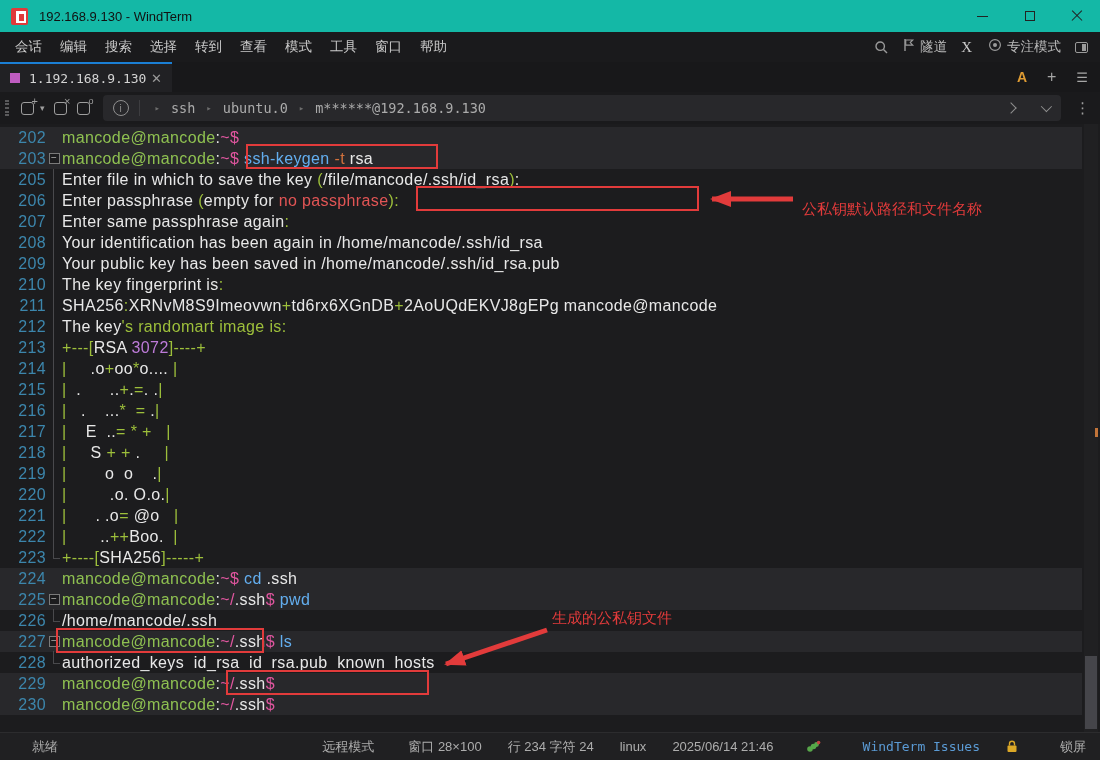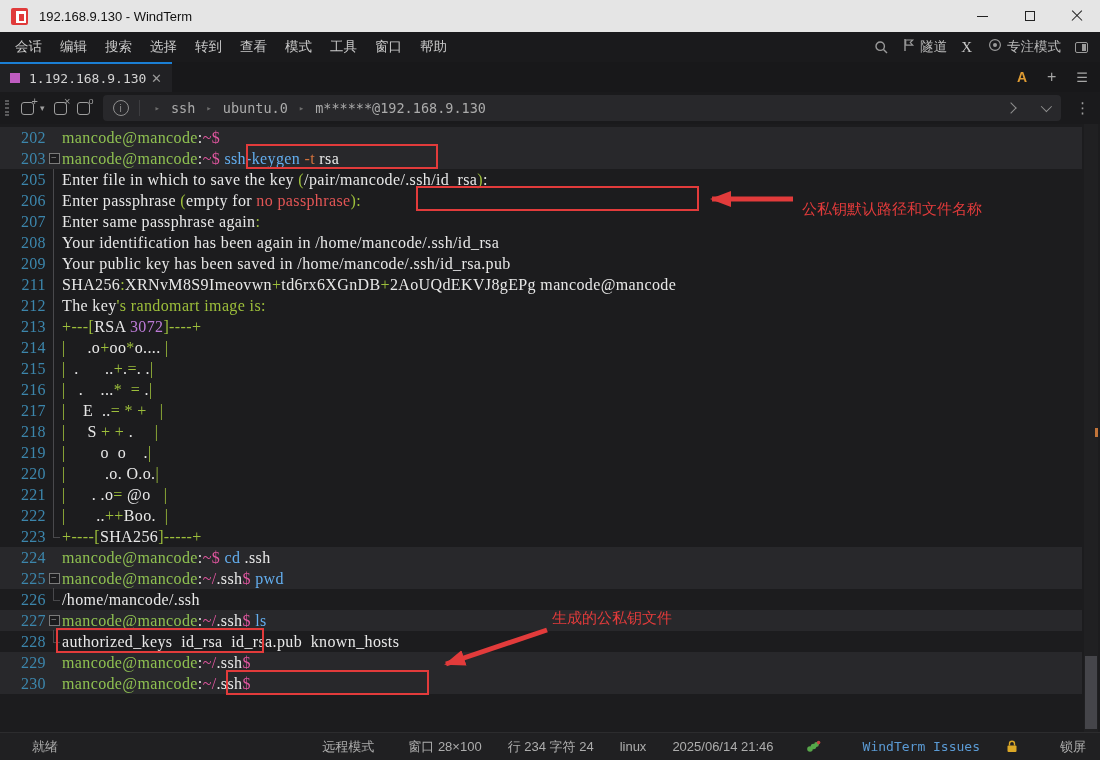--- a/index.html
+++ b/index.html
@@ -1,21 +1,21 @@
 <!DOCTYPE html>
 <html><head>
 <meta charset="utf-8">
 <style>
   * { margin:0; padding:0; box-sizing:border-box; }
   html,body { width:1100px; height:760px; overflow:hidden; background:#000; }
   body { font-family:"Liberation Sans", sans-serif; }
   .app { width:1100px; height:760px; display:flex; flex-direction:column; background:#1C1C1E; }
 
   
-  .titlebar { height:32px; background:#e5e5e5; display:flex; align-items:center; flex:none; }
+  .titlebar { height:32px; background:#14b8a6; display:flex; align-items:center; flex:none; }
   .app-icon { width:17px; height:17px; margin-left:11px; position:relative; background:#E03A3A; border-radius:2px; }
   .app-icon::after { content:""; position:absolute; left:5px; top:3px; right:2px; bottom:2px; background:#fff; }
   .app-icon::before { content:""; position:absolute; left:8px; top:6px; right:4px; bottom:4px; background:#E03A3A; z-index:1; }
   .title-text { margin-left:11px; font-size:13px; color:#111; }
   .win-controls { margin-left:auto; display:flex; height:32px; }
   .win-btn { width:47px; height:32px; display:flex; align-items:center; justify-content:center; }
   .ic-min { width:11px; height:1px; background:#222; }
   .ic-max { width:10px; height:10px; border:1px solid #222; }
   .ic-close { position:relative; width:12px; height:12px; }
   .ic-close::before,.ic-close::after { content:""; position:absolute; left:-1px; top:5px; width:14px; height:1.3px; background:#222; }
@@ -58,21 +58,21 @@
   .crumbs { display:flex; align-items:center; font-family:"DejaVu Sans Mono", monospace; font-size:13.5px; color:#ABABAB; }
   .crumb-arrow { color:#6E6E6E; font-size:9px; margin:0 11px; }
   .addr-right { margin-left:auto; display:flex; align-items:center; margin-right:12px; }
   .chev { width:8px; height:8px; border-right:1.6px solid #8F8F8F; border-bottom:1.6px solid #8F8F8F; }
   .chev-r { transform:rotate(-45deg); margin-right:26px; }
   .chev-d { transform:rotate(45deg) translateY(-2px); }
   .vdots { color:#9E9E9E; font-size:15px; margin:0 10px 0 4px; letter-spacing:0; }
 
   
   .term { position:relative; height:608px; background:#1C1C1E; flex:none; overflow:hidden;
-          font-family:Liberation Serif, serif; }
+          font-family:Liberation Sans, sans-serif; }
   .t-rows { position:absolute; left:0; top:0; width:1082px; height:608px; padding-top:3px; }
   .t-row { display:flex; height:21px; line-height:21px; font-size:16px; letter-spacing:0.37px; white-space:pre; }
   .t-row.hl { background:#28282B; }
   .t-num { width:46px; text-align:right; color:#3C86AC; flex:none; }
   .t-fold { width:16px; flex:none; position:relative; }
   .f-start { display:flex; align-items:center; justify-content:center; }
   .f-start::before { content:"\2212"; width:9px; height:9px; border:1px solid #7A7A7A; font-size:10px; line-height:7px; text-align:center; color:#B5B5B5; background:#1C1C1E; }
   .f-mid::before { content:""; position:absolute; left:7px; top:0; bottom:0; width:1px; background:#49494C; }
   .f-end::before { content:""; position:absolute; left:7px; top:-1px; height:12px; width:6px; border-left:1px solid #49494C; border-bottom:1px solid #49494C; }
   .t-text { flex:none; }
@@ -194,25 +194,26 @@
         <span class="chev chev-d"></span>
       </div>
     </div>
     <span class="vdots">⋮</span>
   </div>
 
   <div class="term">
     <div class="t-rows" id="t-rows">
         <div class="t-row hl"><span class="t-num">202</span><span class="t-fold"></span><span class="t-text"><span class="c-g">mancode@mancode</span><span class="c-w">:</span><span class="c-p">~$</span></span></div>
         <div class="t-row hl"><span class="t-num">203</span><span class="t-fold f-start"></span><span class="t-text"><span class="c-g">mancode@mancode</span><span class="c-w">:</span><span class="c-p">~$</span><span class="c-w"> </span><span class="c-b">ssh-keygen</span><span class="c-w"> </span><span class="c-o">-t</span><span class="c-w"> rsa</span></span></div>
-        <div class="t-row"><span class="t-num">205</span><span class="t-fold f-mid"></span><span class="t-text"><span class="c-w">Enter file in which to save the key </span><span class="c-y">(</span><span class="c-w">/pair/mancode/.ssh/id_rsa</span><span class="c-y">)</span><span class="c-w">:</span></span></div>
+        <div class="t-row"><span class="t-num">205</span><span class="t-fold f-mid"></span><span class="t-text"><span class="c-w">Enter file in which to save the key </span><span class="c-y">(</span><span class="c-w">/file/mancode/.ssh/id_rsa</span><span class="c-y">)</span><span class="c-w">:</span></span></div>
         <div class="t-row"><span class="t-num">206</span><span class="t-fold f-mid"></span><span class="t-text"><span class="c-w">Enter passphrase </span><span class="c-y">(</span><span class="c-w">empty for </span><span class="c-r">no passphrase</span><span class="c-y">)</span><span class="c-y">:</span></span></div>
         <div class="t-row"><span class="t-num">207</span><span class="t-fold f-mid"></span><span class="t-text"><span class="c-w">Enter same passphrase again</span><span class="c-y">:</span></span></div>
         <div class="t-row"><span class="t-num">208</span><span class="t-fold f-mid"></span><span class="t-text"><span class="c-w">Your identification has been again in /home/mancode/.ssh/id_rsa</span></span></div>
         <div class="t-row"><span class="t-num">209</span><span class="t-fold f-mid"></span><span class="t-text"><span class="c-w">Your public key has been saved in /home/mancode/.ssh/id_rsa.pub</span></span></div>
+        <div class="t-row"><span class="t-num">210</span><span class="t-fold f-mid"></span><span class="t-text"><span class="c-w">The key fingerprint is</span><span class="c-y">:</span></span></div>
         <div class="t-row"><span class="t-num">211</span><span class="t-fold f-mid"></span><span class="t-text"><span class="c-w">SHA256</span><span class="c-y">:</span><span class="c-w">XRNvM8S9Imeovwn</span><span class="c-y">+</span><span class="c-w">td6rx6XGnDB</span><span class="c-y">+</span><span class="c-w">2AoUQdEKVJ8gEPg mancode@mancode</span></span></div>
         <div class="t-row"><span class="t-num">212</span><span class="t-fold f-mid"></span><span class="t-text"><span class="c-w">The key</span><span class="c-y">'s randomart image is:</span></span></div>
         <div class="t-row"><span class="t-num">213</span><span class="t-fold f-mid"></span><span class="t-text"><span class="c-y">+---[</span><span class="c-w">RSA </span><span class="c-u">3072</span><span class="c-y">]----+</span></span></div>
         <div class="t-row"><span class="t-num">214</span><span class="t-fold f-mid"></span><span class="t-text"><span class="c-y">|</span><span class="c-w">     .o</span><span class="c-y">+</span><span class="c-w">oo</span><span class="c-y">*</span><span class="c-w">o.... </span><span class="c-y">|</span></span></div>
         <div class="t-row"><span class="t-num">215</span><span class="t-fold f-mid"></span><span class="t-text"><span class="c-y">|</span><span class="c-w">  .      ..</span><span class="c-y">+</span><span class="c-w">.</span><span class="c-y">=</span><span class="c-w">. .</span><span class="c-y">|</span></span></div>
         <div class="t-row"><span class="t-num">216</span><span class="t-fold f-mid"></span><span class="t-text"><span class="c-y">|</span><span class="c-w">   .    ...</span><span class="c-y">*</span><span class="c-w">  </span><span class="c-y">=</span><span class="c-w"> .</span><span class="c-y">|</span></span></div>
         <div class="t-row"><span class="t-num">217</span><span class="t-fold f-mid"></span><span class="t-text"><span class="c-y">|</span><span class="c-w">    E  ..</span><span class="c-y">=</span><span class="c-w"> </span><span class="c-y">*</span><span class="c-w"> </span><span class="c-y">+</span><span class="c-w">   </span><span class="c-y">|</span></span></div>
         <div class="t-row"><span class="t-num">218</span><span class="t-fold f-mid"></span><span class="t-text"><span class="c-y">|</span><span class="c-w">     S </span><span class="c-y">+</span><span class="c-w"> </span><span class="c-y">+</span><span class="c-w"> .     </span><span class="c-y">|</span></span></div>
         <div class="t-row"><span class="t-num">219</span><span class="t-fold f-mid"></span><span class="t-text"><span class="c-y">|</span><span class="c-w">        o  o    .</span><span class="c-y">|</span></span></div>
         <div class="t-row"><span class="t-num">220</span><span class="t-fold f-mid"></span><span class="t-text"><span class="c-y">|</span><span class="c-w">         .o. O.o.</span><span class="c-y">|</span></span></div>

